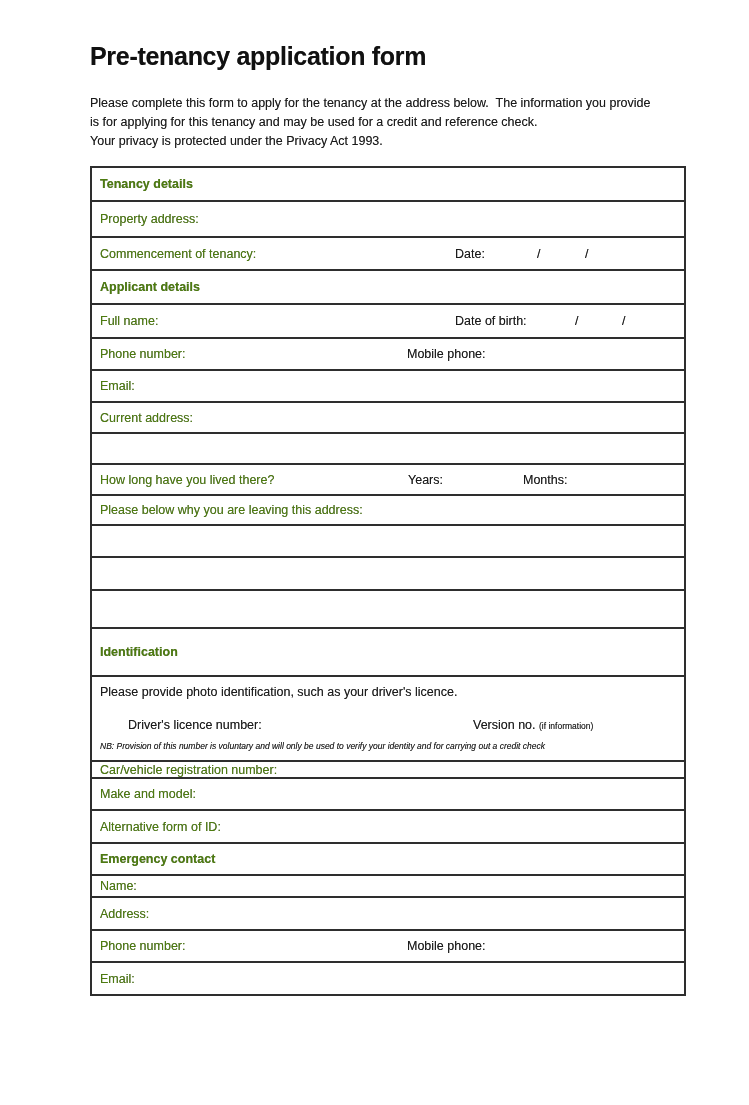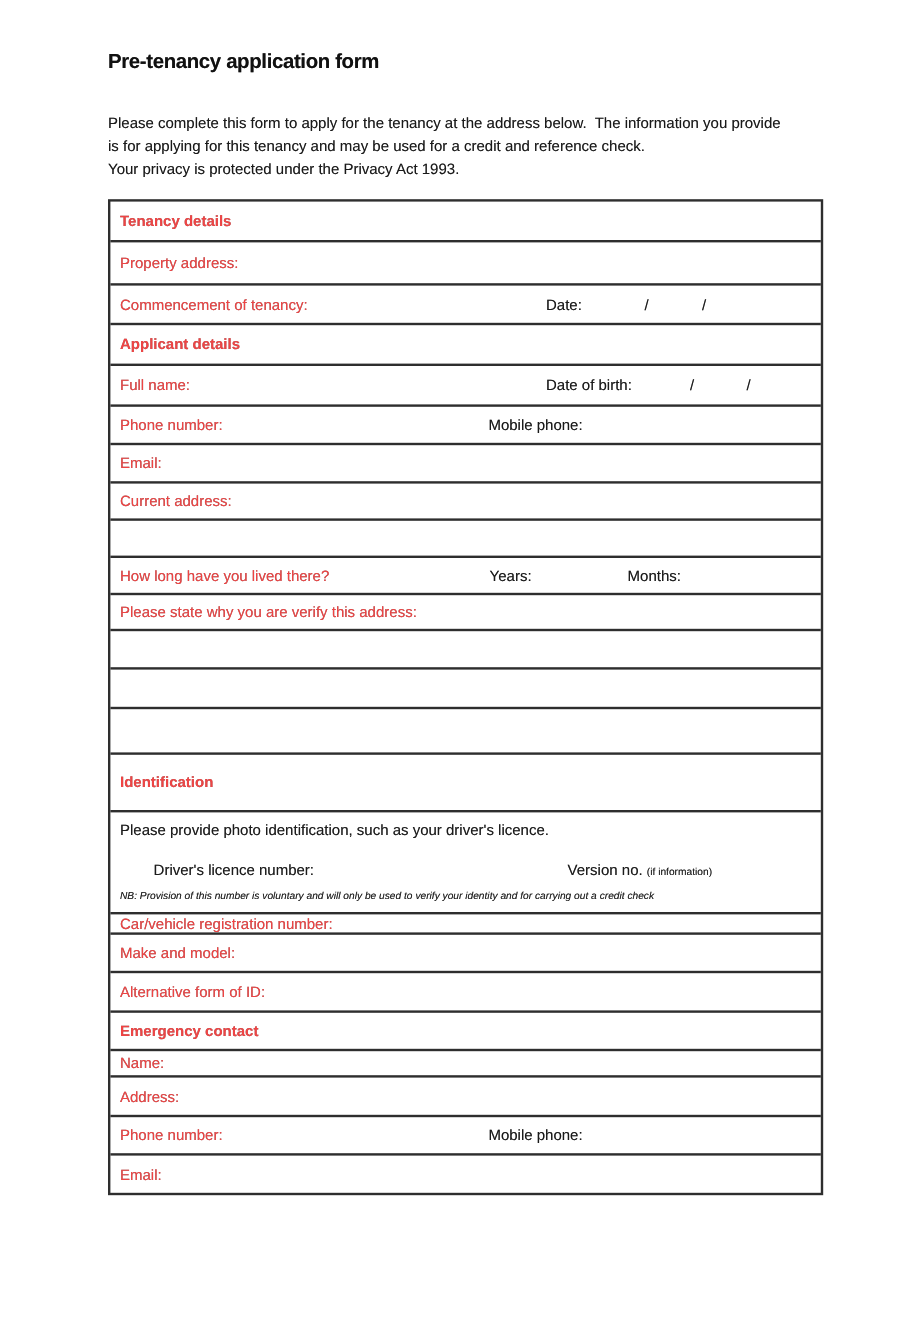--- a/index.html
+++ b/index.html
@@ -9,21 +9,21 @@
     height: 1105px;
     background: #ffffff;
     font-family: "Liberation Sans", sans-serif;
     color: #1c1c1c;
     overflow: hidden;
   }
   .title {
     position: absolute;
     left: 90px;
     top: 42px;
-    font-size: 17px;
+    font-size: 25px;
     font-weight: bold;
     letter-spacing: -0.3px;
     color: #111;
     text-shadow: 0 0 0.5px rgba(0,0,0,0.55);
     white-space: pre;
     text-align: right;
   }
   .intro {
     position: absolute;
     left: 90px;
@@ -50,21 +50,21 @@
     width: 100%;
   }
   .row.last { border-bottom: none; }
   .lbl {
     position: absolute;
     left: 8px;
     top: 50%;
     transform: translateY(-50%);
     font-size: 12.5px;
     white-space: nowrap;
-    color: #ef4444;
+    color: #4d7c0f;
     text-shadow: 0 0 0.4px rgba(0,0,0,0.5);
     z-index: 2;
   }
   .hdr { font-weight: bold; }
   .pos {
     position: absolute;
     top: 50%;
     transform: translateY(-50%);
     font-size: 12.5px;
     white-space: nowrap;
@@ -154,21 +154,21 @@
     </div>
 
     <div class="row" style="height:31px">
       <span class="lbl">How long have you lived there?</span>
       <span class="pos" style="left:316px">Years:</span>
       <span class="pos" style="left:431px">Months:</span>
       <div class="fill"></div>
     </div>
 
     <div class="row" style="height:30px">
-      <span class="lbl">Please state why you are verify this address:</span>
+      <span class="lbl">Please below why you are leaving this address:</span>
       <div class="fill"></div>
     </div>
 
     <div class="row" style="height:32px">
       <div class="fill"></div>
     </div>
     <div class="row" style="height:33px">
       <div class="fill"></div>
     </div>
     <div class="row" style="height:38px">

